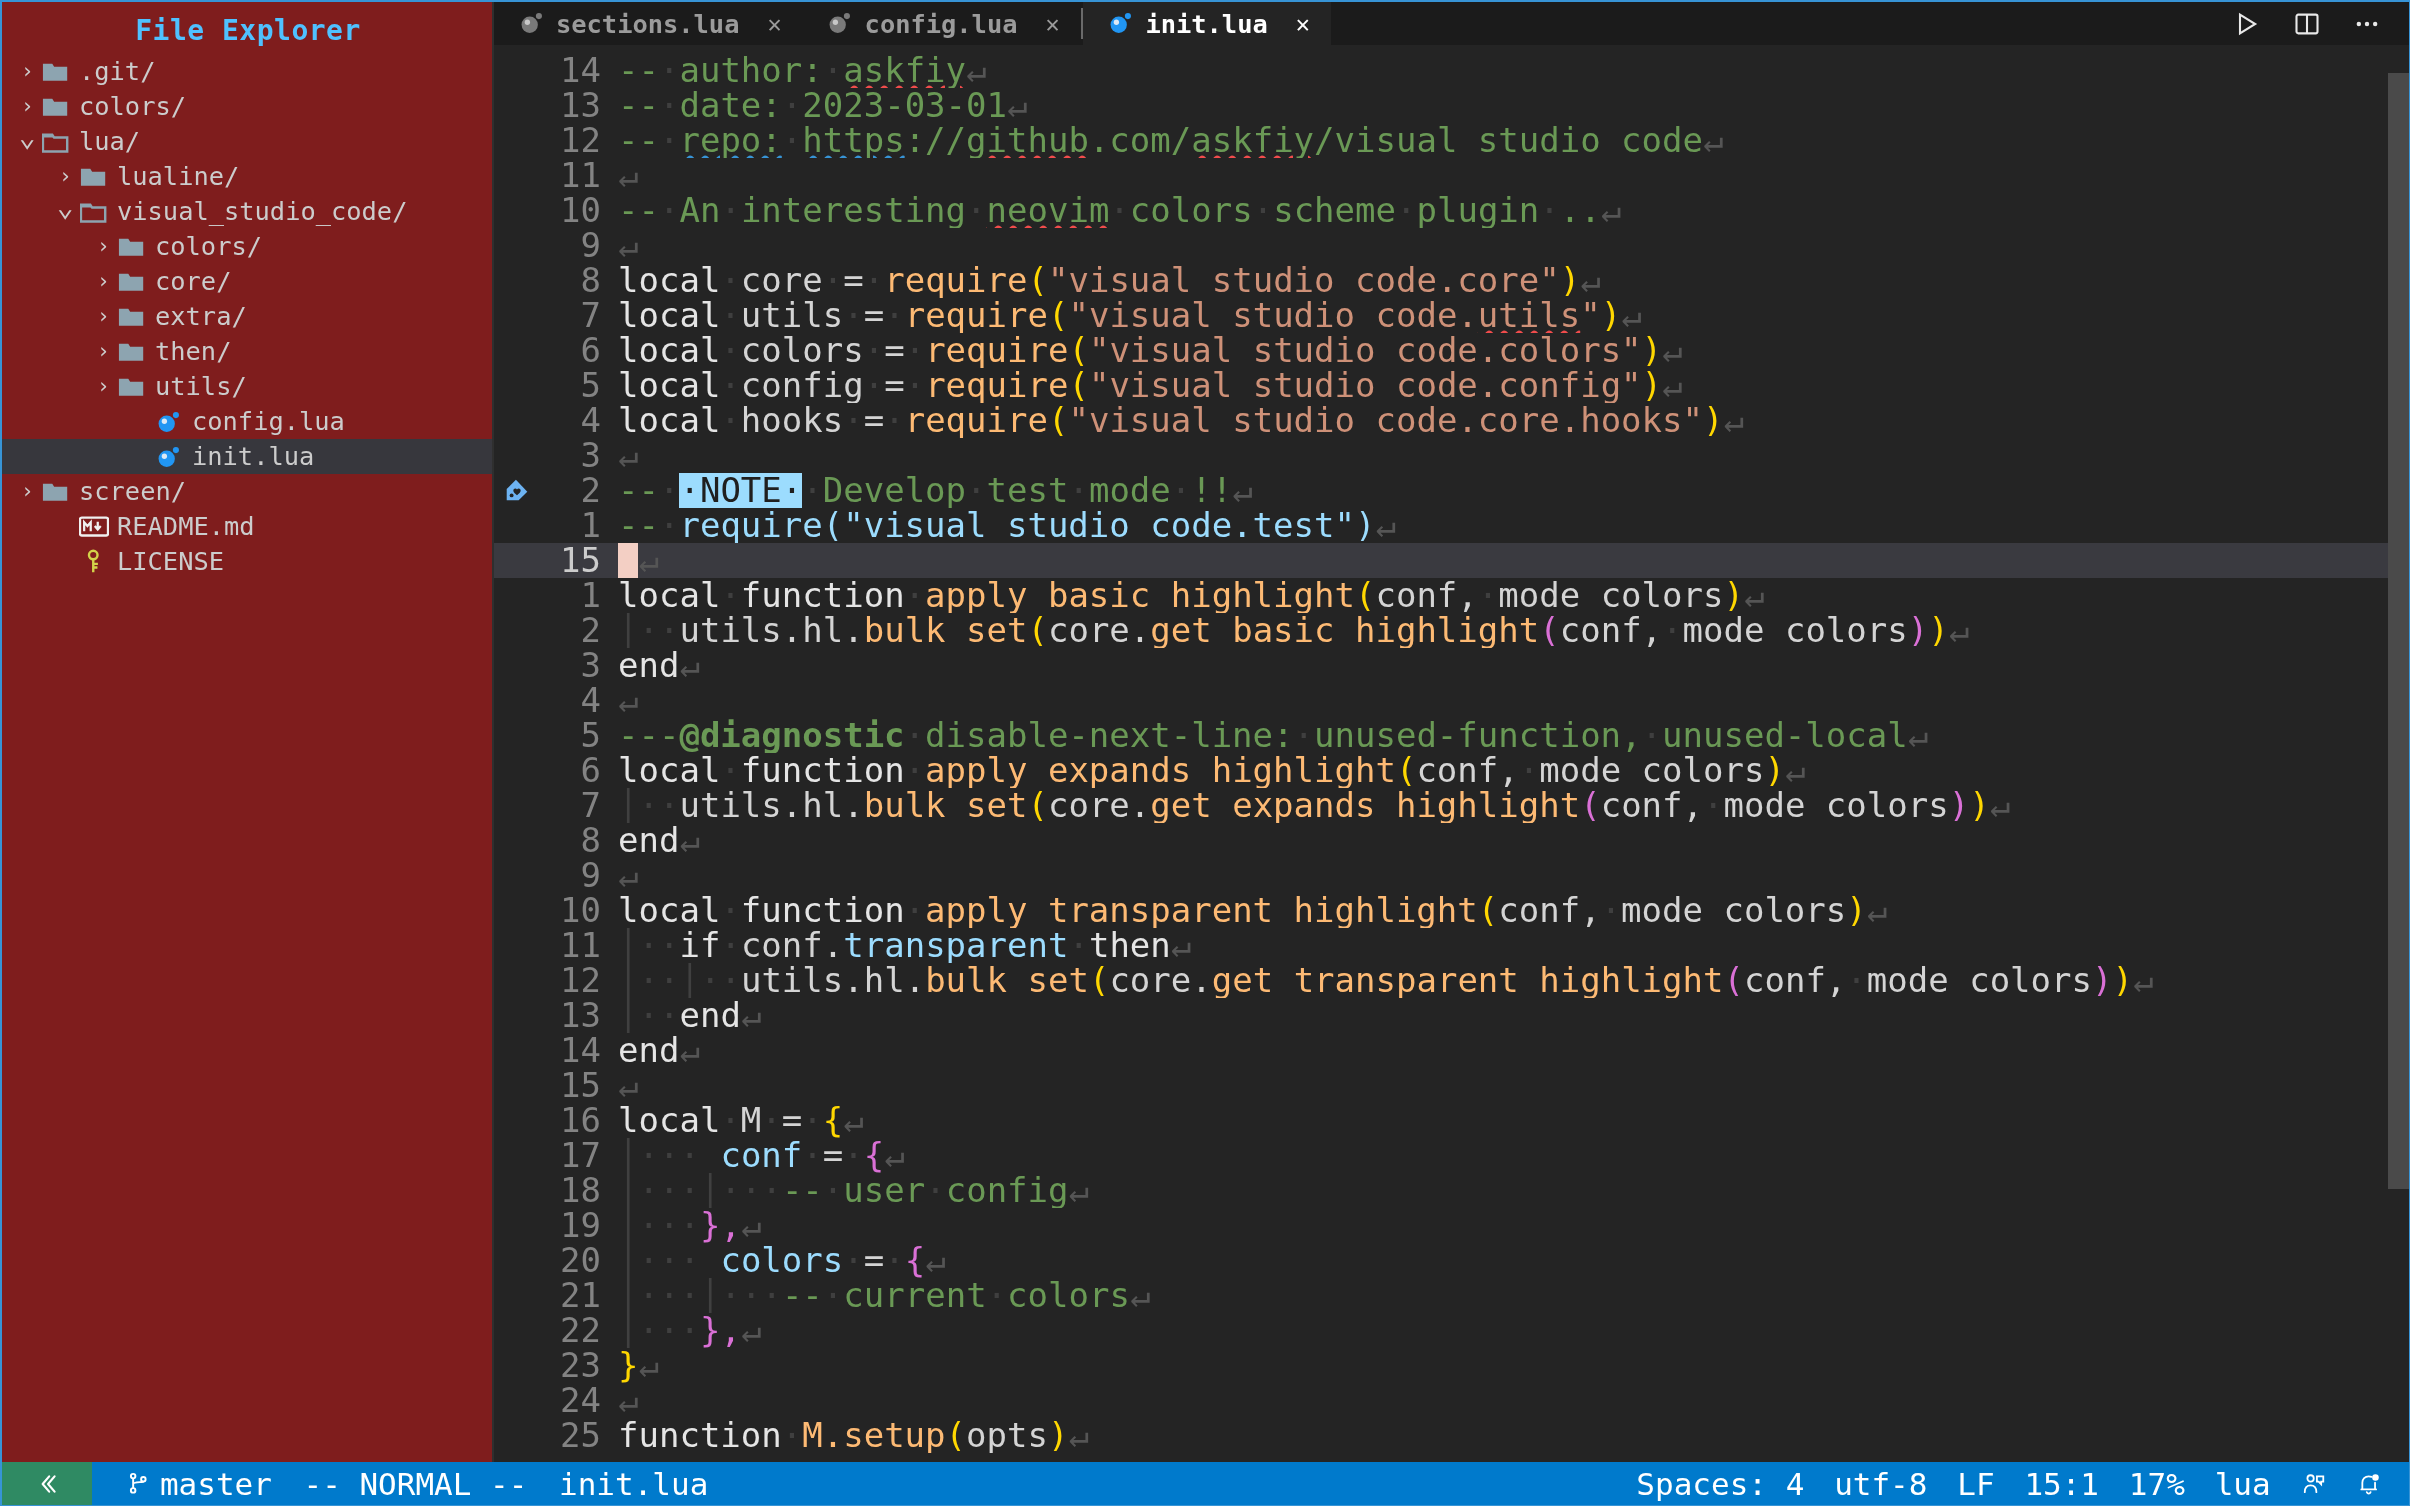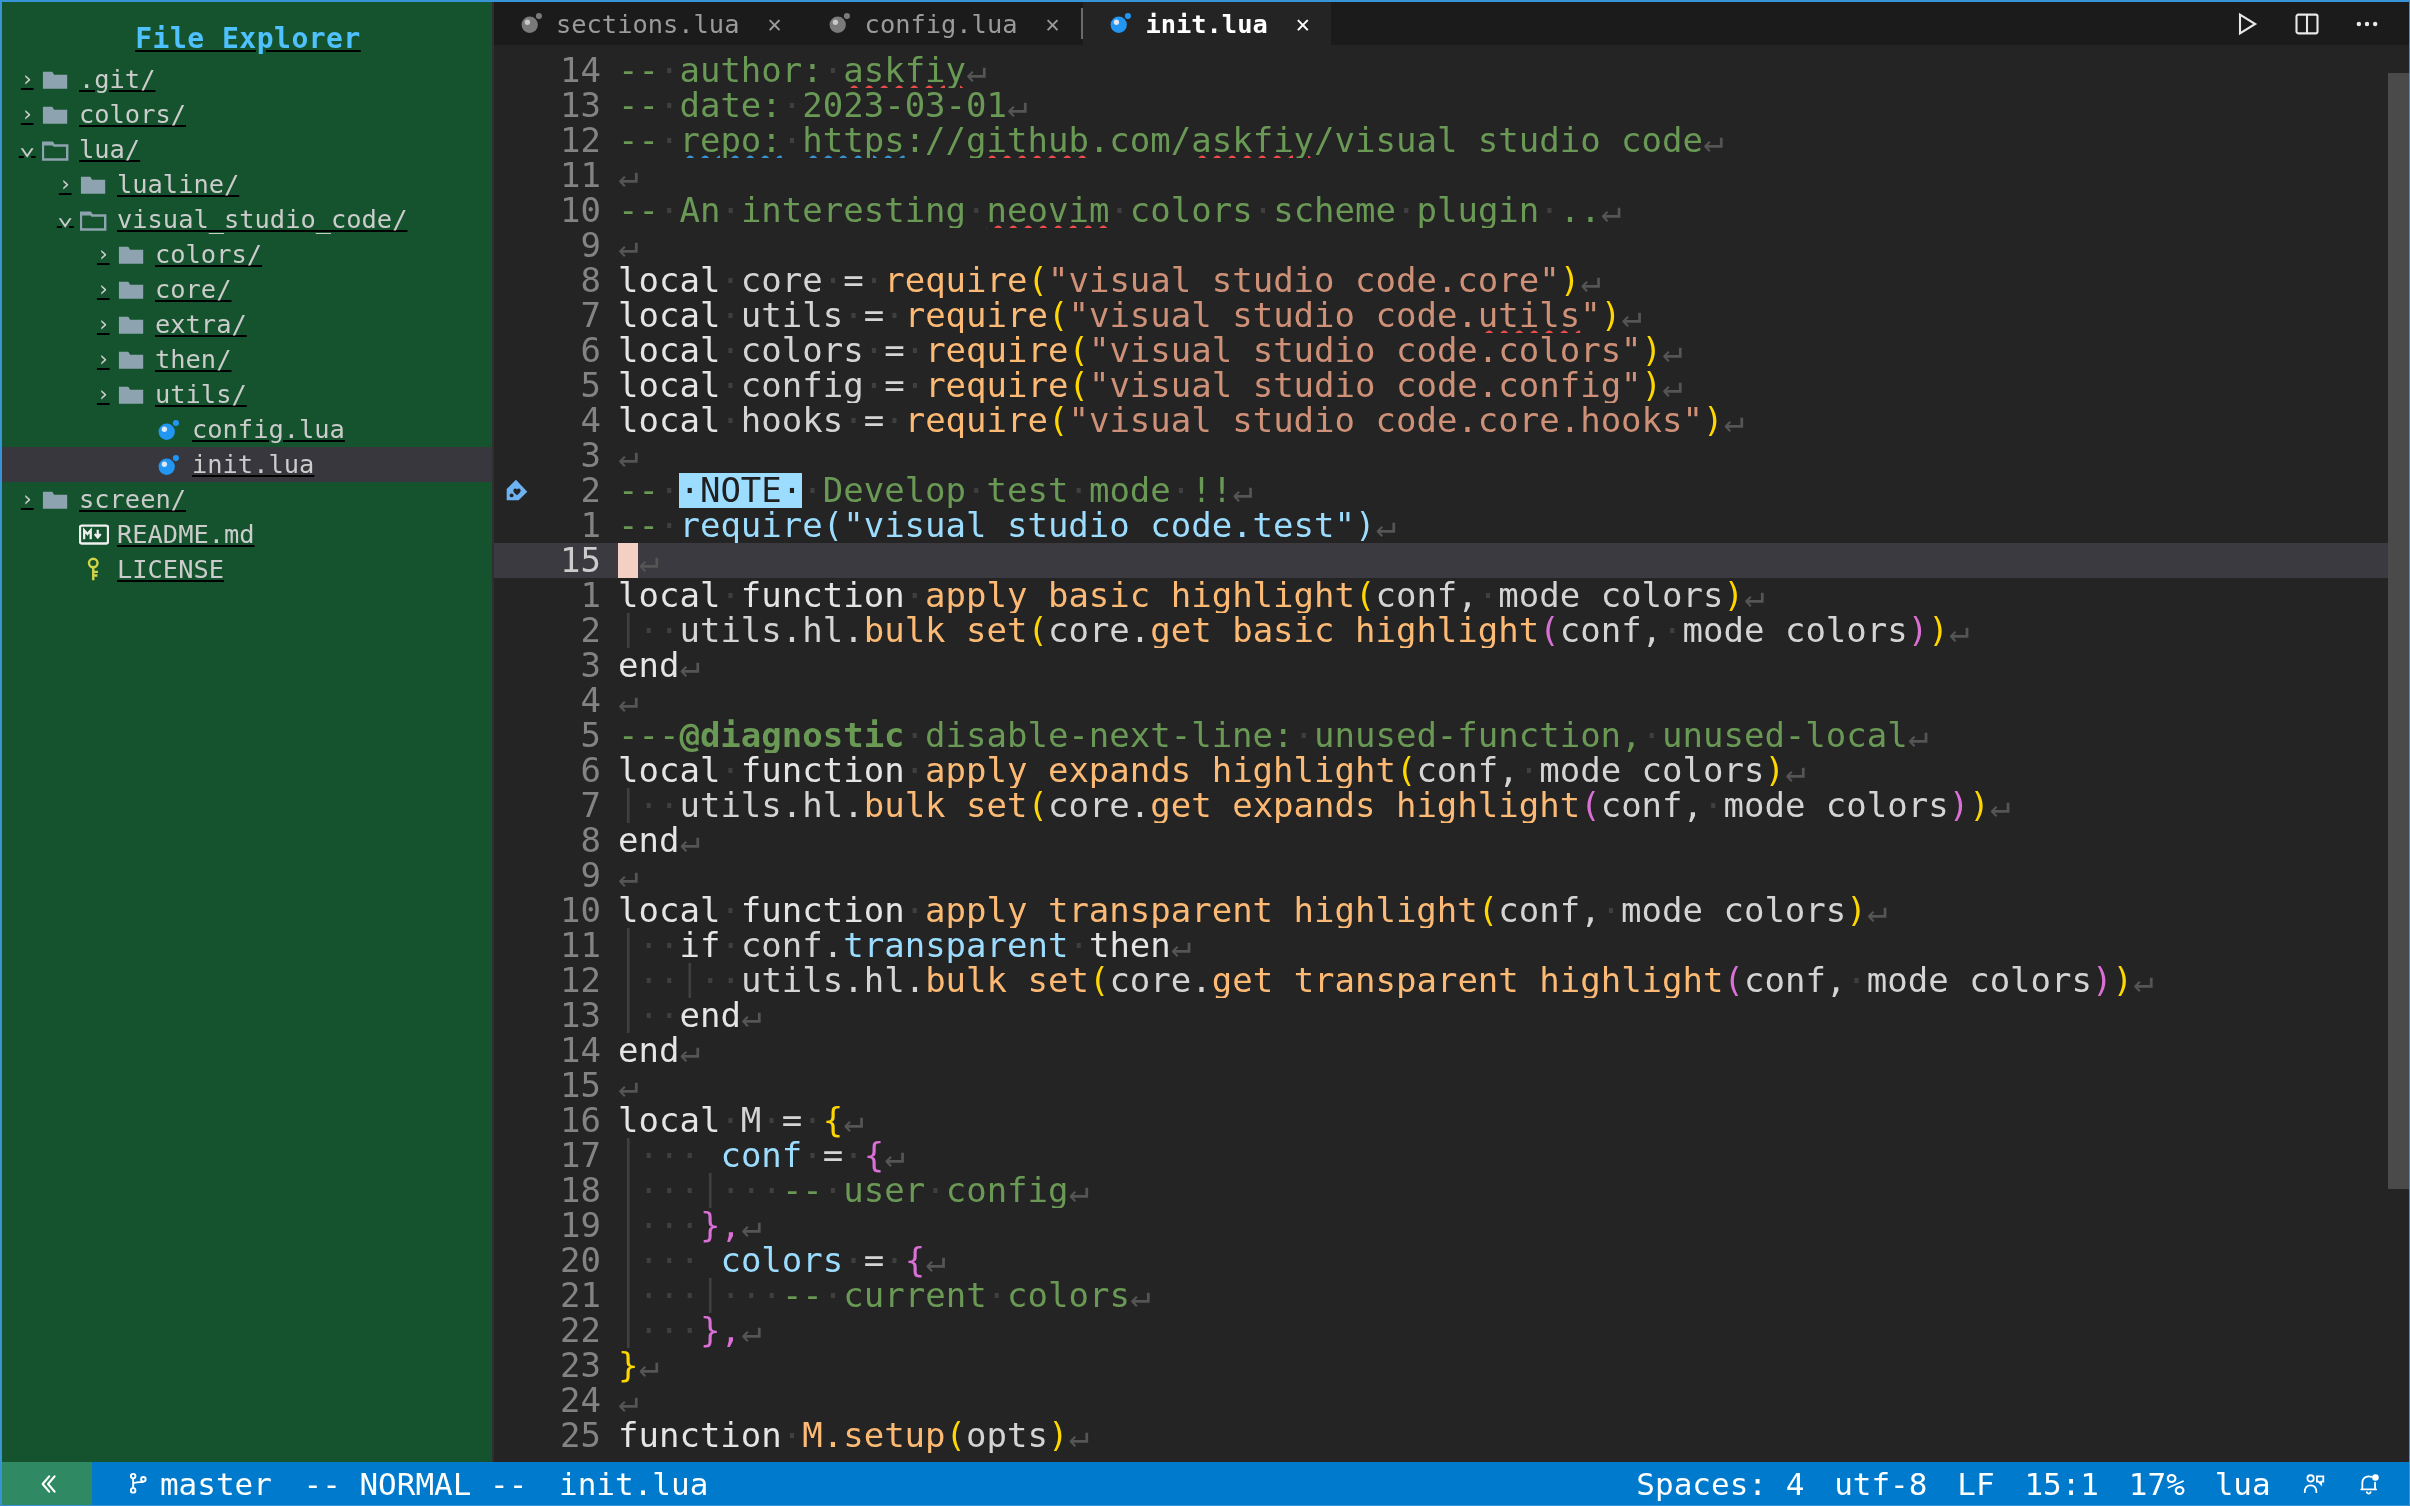--- a/index.html
+++ b/index.html
@@ -17,26 +17,25 @@
     border: 2.8px solid #3794d6;
     display: flex;
     flex-direction: column;
   }
   
   #body-row { display: flex; flex: 1 1 auto; min-height: 0; }
 
   
   #sidebar {
     width: 492px;
-    background: #14532d;
+    background: #7f1d1d;
     position: relative;
     flex: 0 0 492px;
-    padding-top: 17px;
+    padding-top: 9px;
     overflow: hidden;
-    text-decoration: underline;
   }
   #sidebar-title {
     text-align: center;
     color: #4fc1ff;
     font-weight: bold;
     font-size: 28px;
     letter-spacing: 0.5px;
     line-height: 36px;
     padding: 1.9px 0 5.6px 0;
     font-family: "DejaVu Sans Mono", monospace;
@@ -80,20 +79,21 @@
   }
   .tab {
     display: flex; align-items: center;
     gap: 13px;
     padding: 0 21px 0 24.5px;
     font-size: 25.4px;
     color: #9b9b9b;
     background: #1b1b1b;
     font-family: "DejaVu Sans Mono", monospace;
     white-space: nowrap;
+    font-weight: bold;
   }
   .tab .tabclose { color: #9b9b9b; font-size: 23.5px; padding-left: 15px; }
   .tab.active { background: #242424; color: #ffffff; font-weight: bold; }
   .tab.active .tabclose { color: #ffffff; font-weight: normal; }
   .tab-sep { width: 2.8px; background: #6a6a6a; margin: 5.6px 0; }
   #tab-spacer { flex: 1 1 auto; background: #1b1b1b; }
   #tab-actions { display: flex; align-items: center; gap: 32px; padding: 0 28px 0 19px; background:#1b1b1b; }
   .ta-icon { color: #e8e8e8; display:inline-flex; align-items:center; }
 
   

